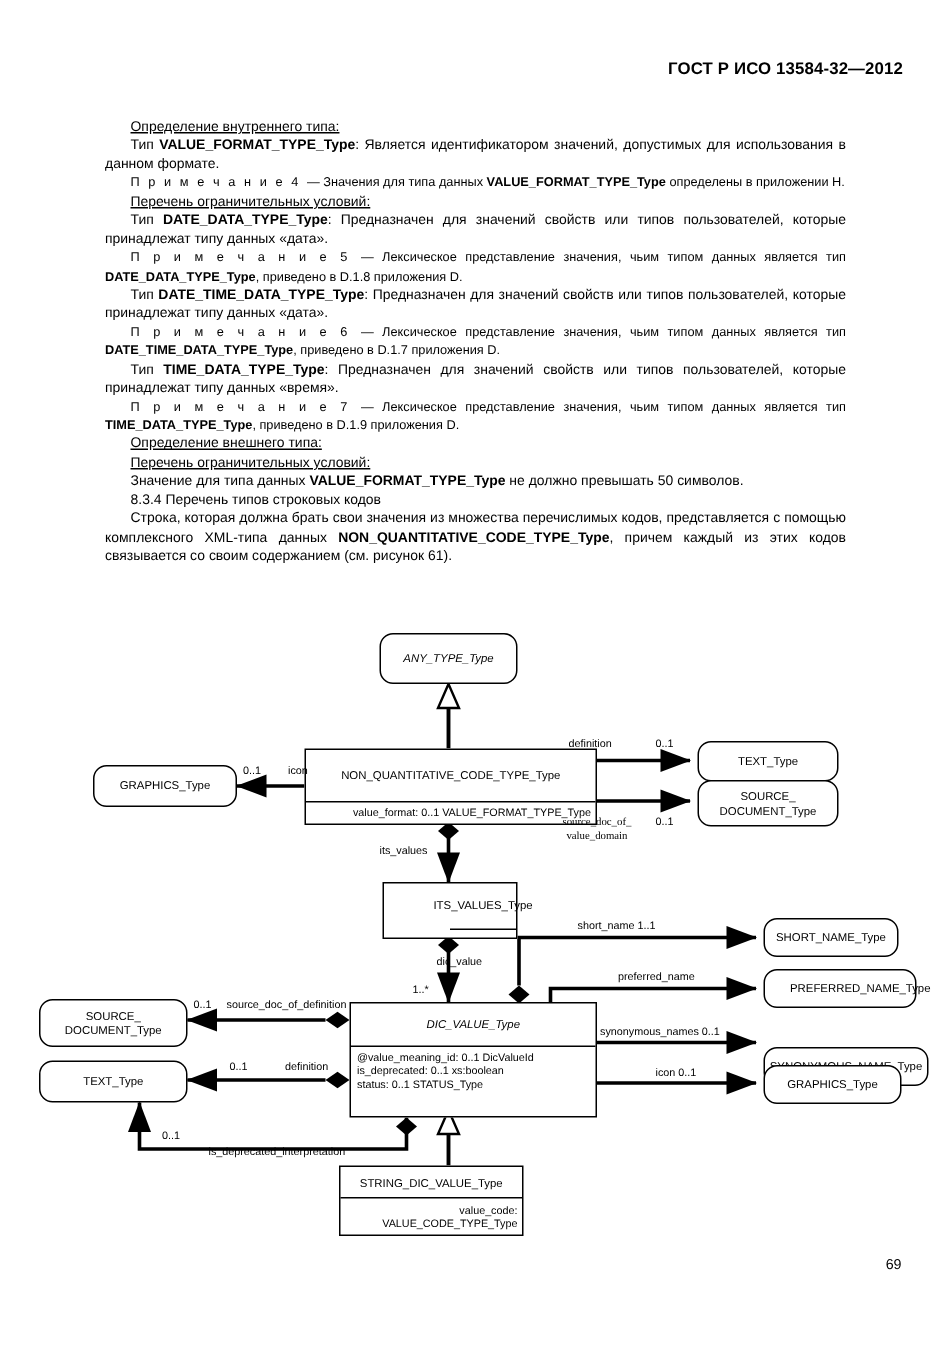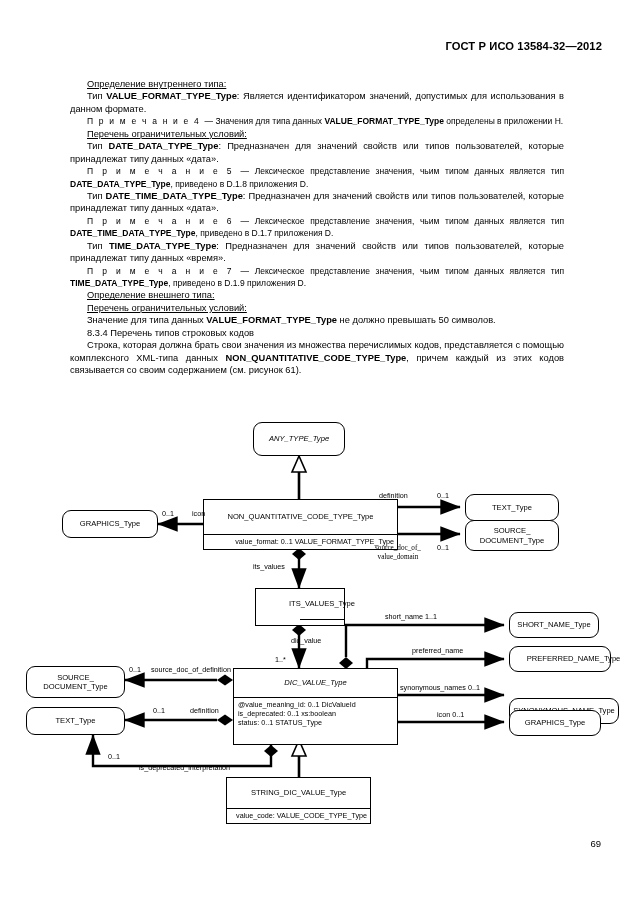--- a/index.html
+++ b/index.html
@@ -236,21 +236,21 @@
 
     <div class="node round" style="left:26px;top:234px;width:99px;height:32px;">
       <div class="title" style="white-space:pre-line;">SOURCE_
 DOCUMENT_Type</div>
     </div>
 
     <div class="node round" style="left:26px;top:275px;width:99px;height:28px;">
       <div class="title">TEXT_Type</div>
     </div>
 
-    <div class="node" style="left:226px;top:345px;width:145px;height:47px;">
+    <div class="node" style="left:226px;top:345px;width:123px;height:47px;">
       <div class="title">STRING_DIC_VALUE_Type</div>
       <div class="attrs center">value_code: VALUE_CODE_TYPE_Type</div>
     </div>
 
     <div class="elabel" style="left:162px;top:78px;">0..1</div>
     <div class="elabel" style="left:192px;top:78px;">icon</div>
 
     <div class="elabel" style="left:379px;top:60px;">definition</div>
     <div class="elabel" style="left:437px;top:60px;">0..1</div>
 

